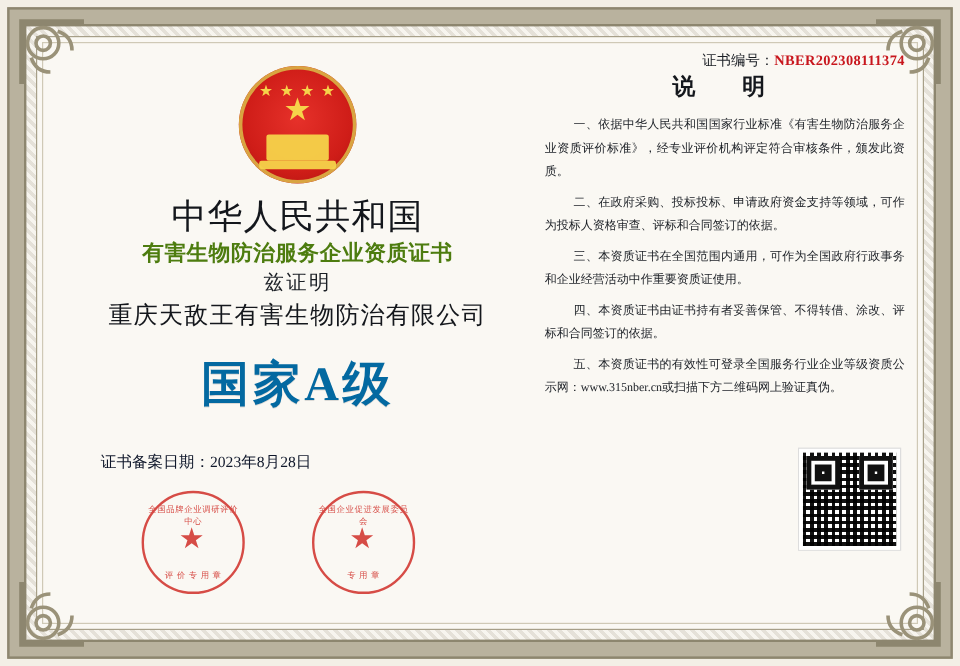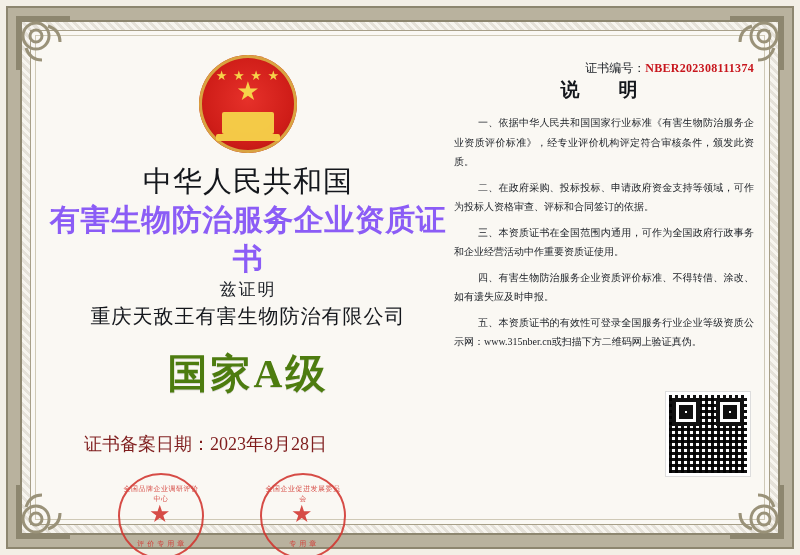--- a/index.html
+++ b/index.html
@@ -151,51 +151,51 @@
     font-weight: normal;
     font-size: 29px;
     color: #14171c;
     line-height: 1.32;
     letter-spacing: 1px;
     margin-top: 6px;
   }
   .title-sub {
     font-family: "Liberation Serif", serif;
     font-weight: bold;
-    font-size: 30px;
-    color: #8b5cf6;
+    font-size: 18px;
+    color: #4d7c0f;
     line-height: 1.3;
     letter-spacing: 0.5px;
   }
   .hereby {
     font-family: "Liberation Serif", serif;
     font-size: 17px;
     color: #1b1f25;
     letter-spacing: 2px;
   }
   .company {
     font-family: "Liberation Serif", serif;
     font-size: 20px;
     color: #14171c;
     margin-top: 2px;
     letter-spacing: 1px;
   }
   .grade {
     font-family: "Liberation Serif", serif;
     font-weight: bold;
     font-size: 40px;
-    color: #4d7c0f;
+    color: #0369a1;
     margin-top: 16px;
     letter-spacing: 3px;
     text-shadow: 0 1px 0 rgba(0,0,0,.12);
   }
   .dates {
     margin-top: 26px;
-    font-size: 18px;
-    color: #7f1d1d;
+    font-size: 13px;
+    color: #0f172a;
     line-height: 1.9;
     text-align: left;
     padding-left: 36px;
     font-family: "Liberation Serif", serif;
   }
   .dates .row { white-space: nowrap; }
   .dates .label { display: inline-block; }
   .dates .value { display: inline-block; }
 
   
@@ -237,21 +237,21 @@
     width: 400px;
     font-size: 11px;
     color: #1b1f25;
     font-family: "Liberation Serif", serif;
   }
 
   
   .right-col {
     position: absolute;
     right: 6px;
-    top: 20px;
+    top: 2px;
     width: 300px;
   }
   .cert-no {
     text-align: right;
     font-size: 12px;
     color: #1b1f25;
     font-family: "Liberation Serif", serif;
     white-space: nowrap;
   }
   .cert-no .num {
@@ -390,20 +390,20 @@
     <div class="right-col">
       <div class="cert-no">
         <span>证书编号：</span><span class="num">NBER202308111374</span>
       </div>
 
       <div class="notice-title">说　明</div>
 
       <p class="notice-p">一、依据中华人民共和国国家行业标准《有害生物防治服务企业资质评价标准》，经专业评价机构评定符合审核条件，颁发此资质。</p>
       <p class="notice-p">二、在政府采购、投标投标、申请政府资金支持等领域，可作为投标人资格审查、评标和合同签订的依据。</p>
       <p class="notice-p">三、本资质证书在全国范围内通用，可作为全国政府行政事务和企业经营活动中作重要资质证使用。</p>
-      <p class="notice-p">四、有害生物防治服务企业资质评价标准、不得转借、涂改、如有遗失应及时申报。</p>
+      <p class="notice-p">四、本资质证书由证书持有者妥善保管、不得转借、涂改、评标和合同签订的依据。</p>
       <p class="notice-p">五、本资质证书的有效性可登录全国服务行业企业等级资质公示网：www.315nber.cn或扫描下方二维码网上验证真伪。</p>
 
       <div class="qr"></div>
     </div>
 
   </div>
 </div>
 
 </body></html>

